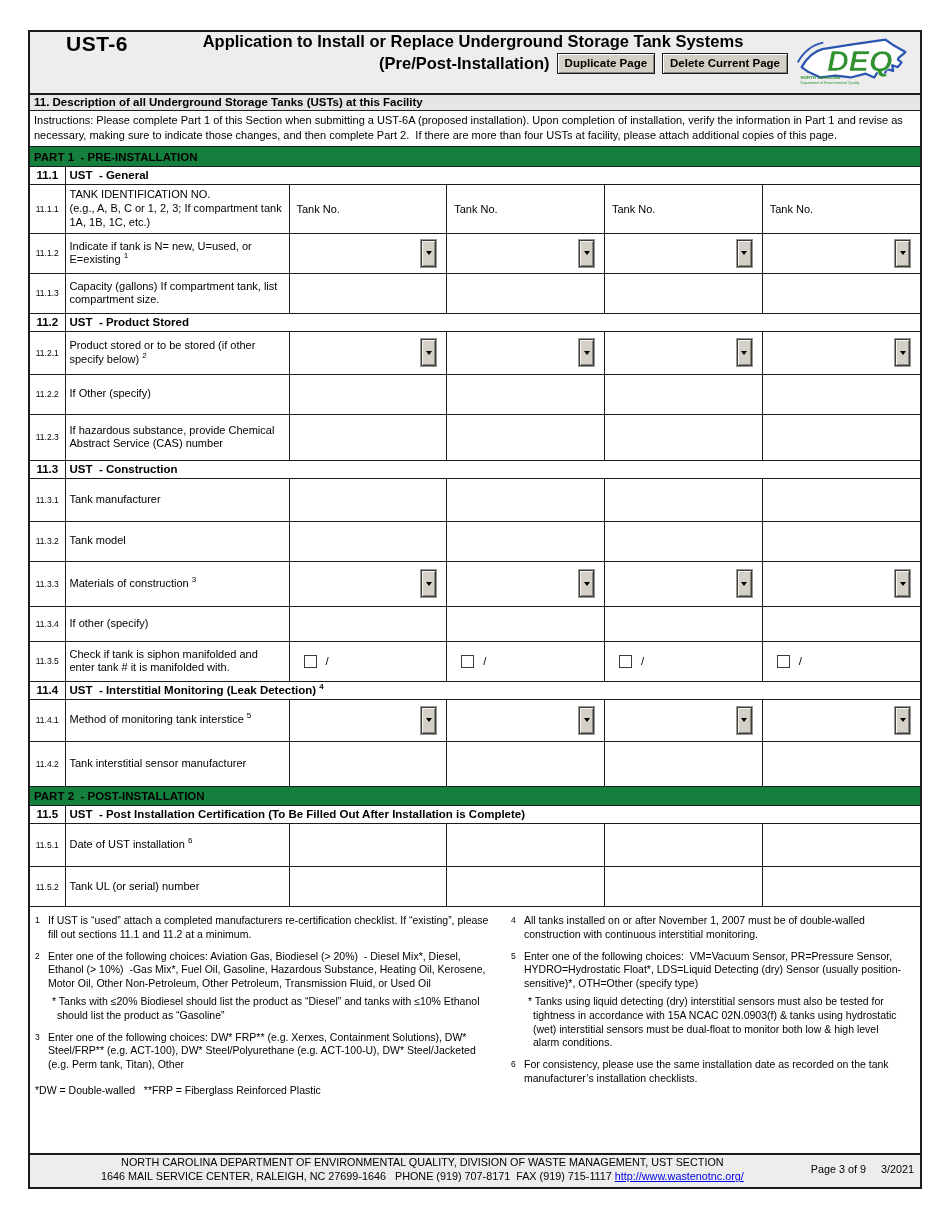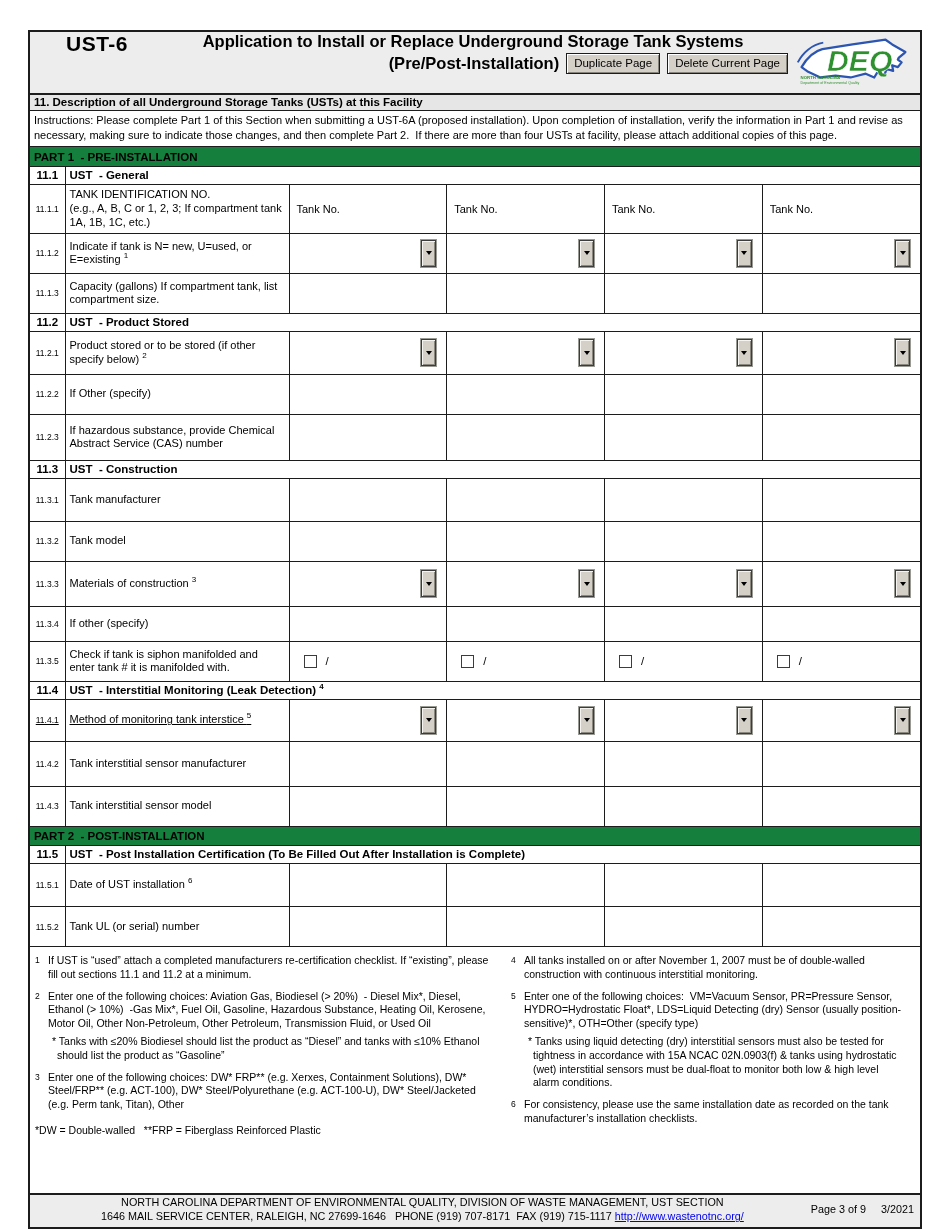--- a/index.html
+++ b/index.html
@@ -7,21 +7,21 @@
   body { font-family: "Liberation Sans", sans-serif; color: #000; }
   .page { position: absolute; left: 28px; top: 30px; width: 894px; border: 2px solid #1c1c1c; background: #fff; }
 
   
   .hdr { display: flex; align-items: flex-start; height: 63px; background: #ededed; border-bottom: 2px solid #1c1c1c; padding: 0 8px; }
   .form-code { width: 118px; text-align: center; font-size: 21px; font-weight: bold; letter-spacing: 0.5px; }
   .title-block { flex: 1; }
   .title1 { text-align: center; font-size: 16.5px; font-weight: bold; line-height: 1.2; }
   .title2-row { display: flex; justify-content: flex-end; align-items: center; gap: 7px; padding-right: 2px; margin-top: 1px; }
   .title2 { font-size: 16.5px; font-weight: bold; }
-  .win-btn { font-family: "Liberation Sans", sans-serif; font-size: 11.5px; font-weight: normal; color: #000;
+  .win-btn { font-family: "Liberation Sans", sans-serif; font-size: 11.5px; font-weight: bold; color: #000;
              background: #d4d0c8; border: 1px solid #1c1c1c; padding: 3px 7px 4px 7px; cursor: pointer;
              box-shadow: inset 1px 1px 0 #ffffff, inset -1px -1px 0 #85837c; border-radius: 0; }
   .logo-box { width: 122px; display: flex; justify-content: flex-end; }
 
   
   .sec-bar { background: #e6e6e6; font-size: 11.5px; font-weight: bold; padding: 1px 4px 2px 4px; border-bottom: 1px solid #1c1c1c; }
   .instructions { font-size: 11px; line-height: 1.33; padding: 2px 5px 4px 4px; border-bottom: 1px solid #1c1c1c; white-space: pre-wrap; }
 
   
   table.ust { width: 100%; border-collapse: collapse; border-style: hidden; table-layout: fixed; }
@@ -293,21 +293,21 @@
             <div class="cbx-wrap">
               <span class="cbx"></span>
               <span class="slash">/</span>
             </div>
           </td>
         </tr>
         <tr>
           <td class="num sec-title">11.4</td>
           <td class="sec-title" colspan="5">UST  - Interstitial Monitoring (Leak Detection) <sup>4</sup></td>
         </tr>
-        <tr style="height: 42px; text-decoration: underline;">
+        <tr style="height: 42px;">
           <td class="num">11.4.1</td>
           <td class="lbl">Method of monitoring tank interstice <sup>5</sup></td>
           <td class="cell">
             <div class="dd-wrap">
               <div class="dd-btn">
                 <div class="dd-arrow"></div>
               </div>
             </div>
           </td>
           <td class="cell">
@@ -328,28 +328,20 @@
             <div class="dd-wrap">
               <div class="dd-btn">
                 <div class="dd-arrow"></div>
               </div>
             </div>
           </td>
         </tr>
         <tr style="height: 45px;">
           <td class="num">11.4.2</td>
           <td class="lbl">Tank interstitial sensor manufacturer</td>
-          <td class="cell"></td>
-          <td class="cell"></td>
-          <td class="cell"></td>
-          <td class="cell"></td>
-        </tr>
-        <tr style="height: 40px;">
-          <td class="num">11.4.3</td>
-          <td class="lbl">Tank interstitial sensor model</td>
           <td class="cell"></td>
           <td class="cell"></td>
           <td class="cell"></td>
           <td class="cell"></td>
         </tr>
         <tr>
           <td class="part-bar" colspan="6">PART 2  - POST-INSTALLATION</td>
         </tr>
         <tr>
           <td class="num sec-title">11.5</td>

